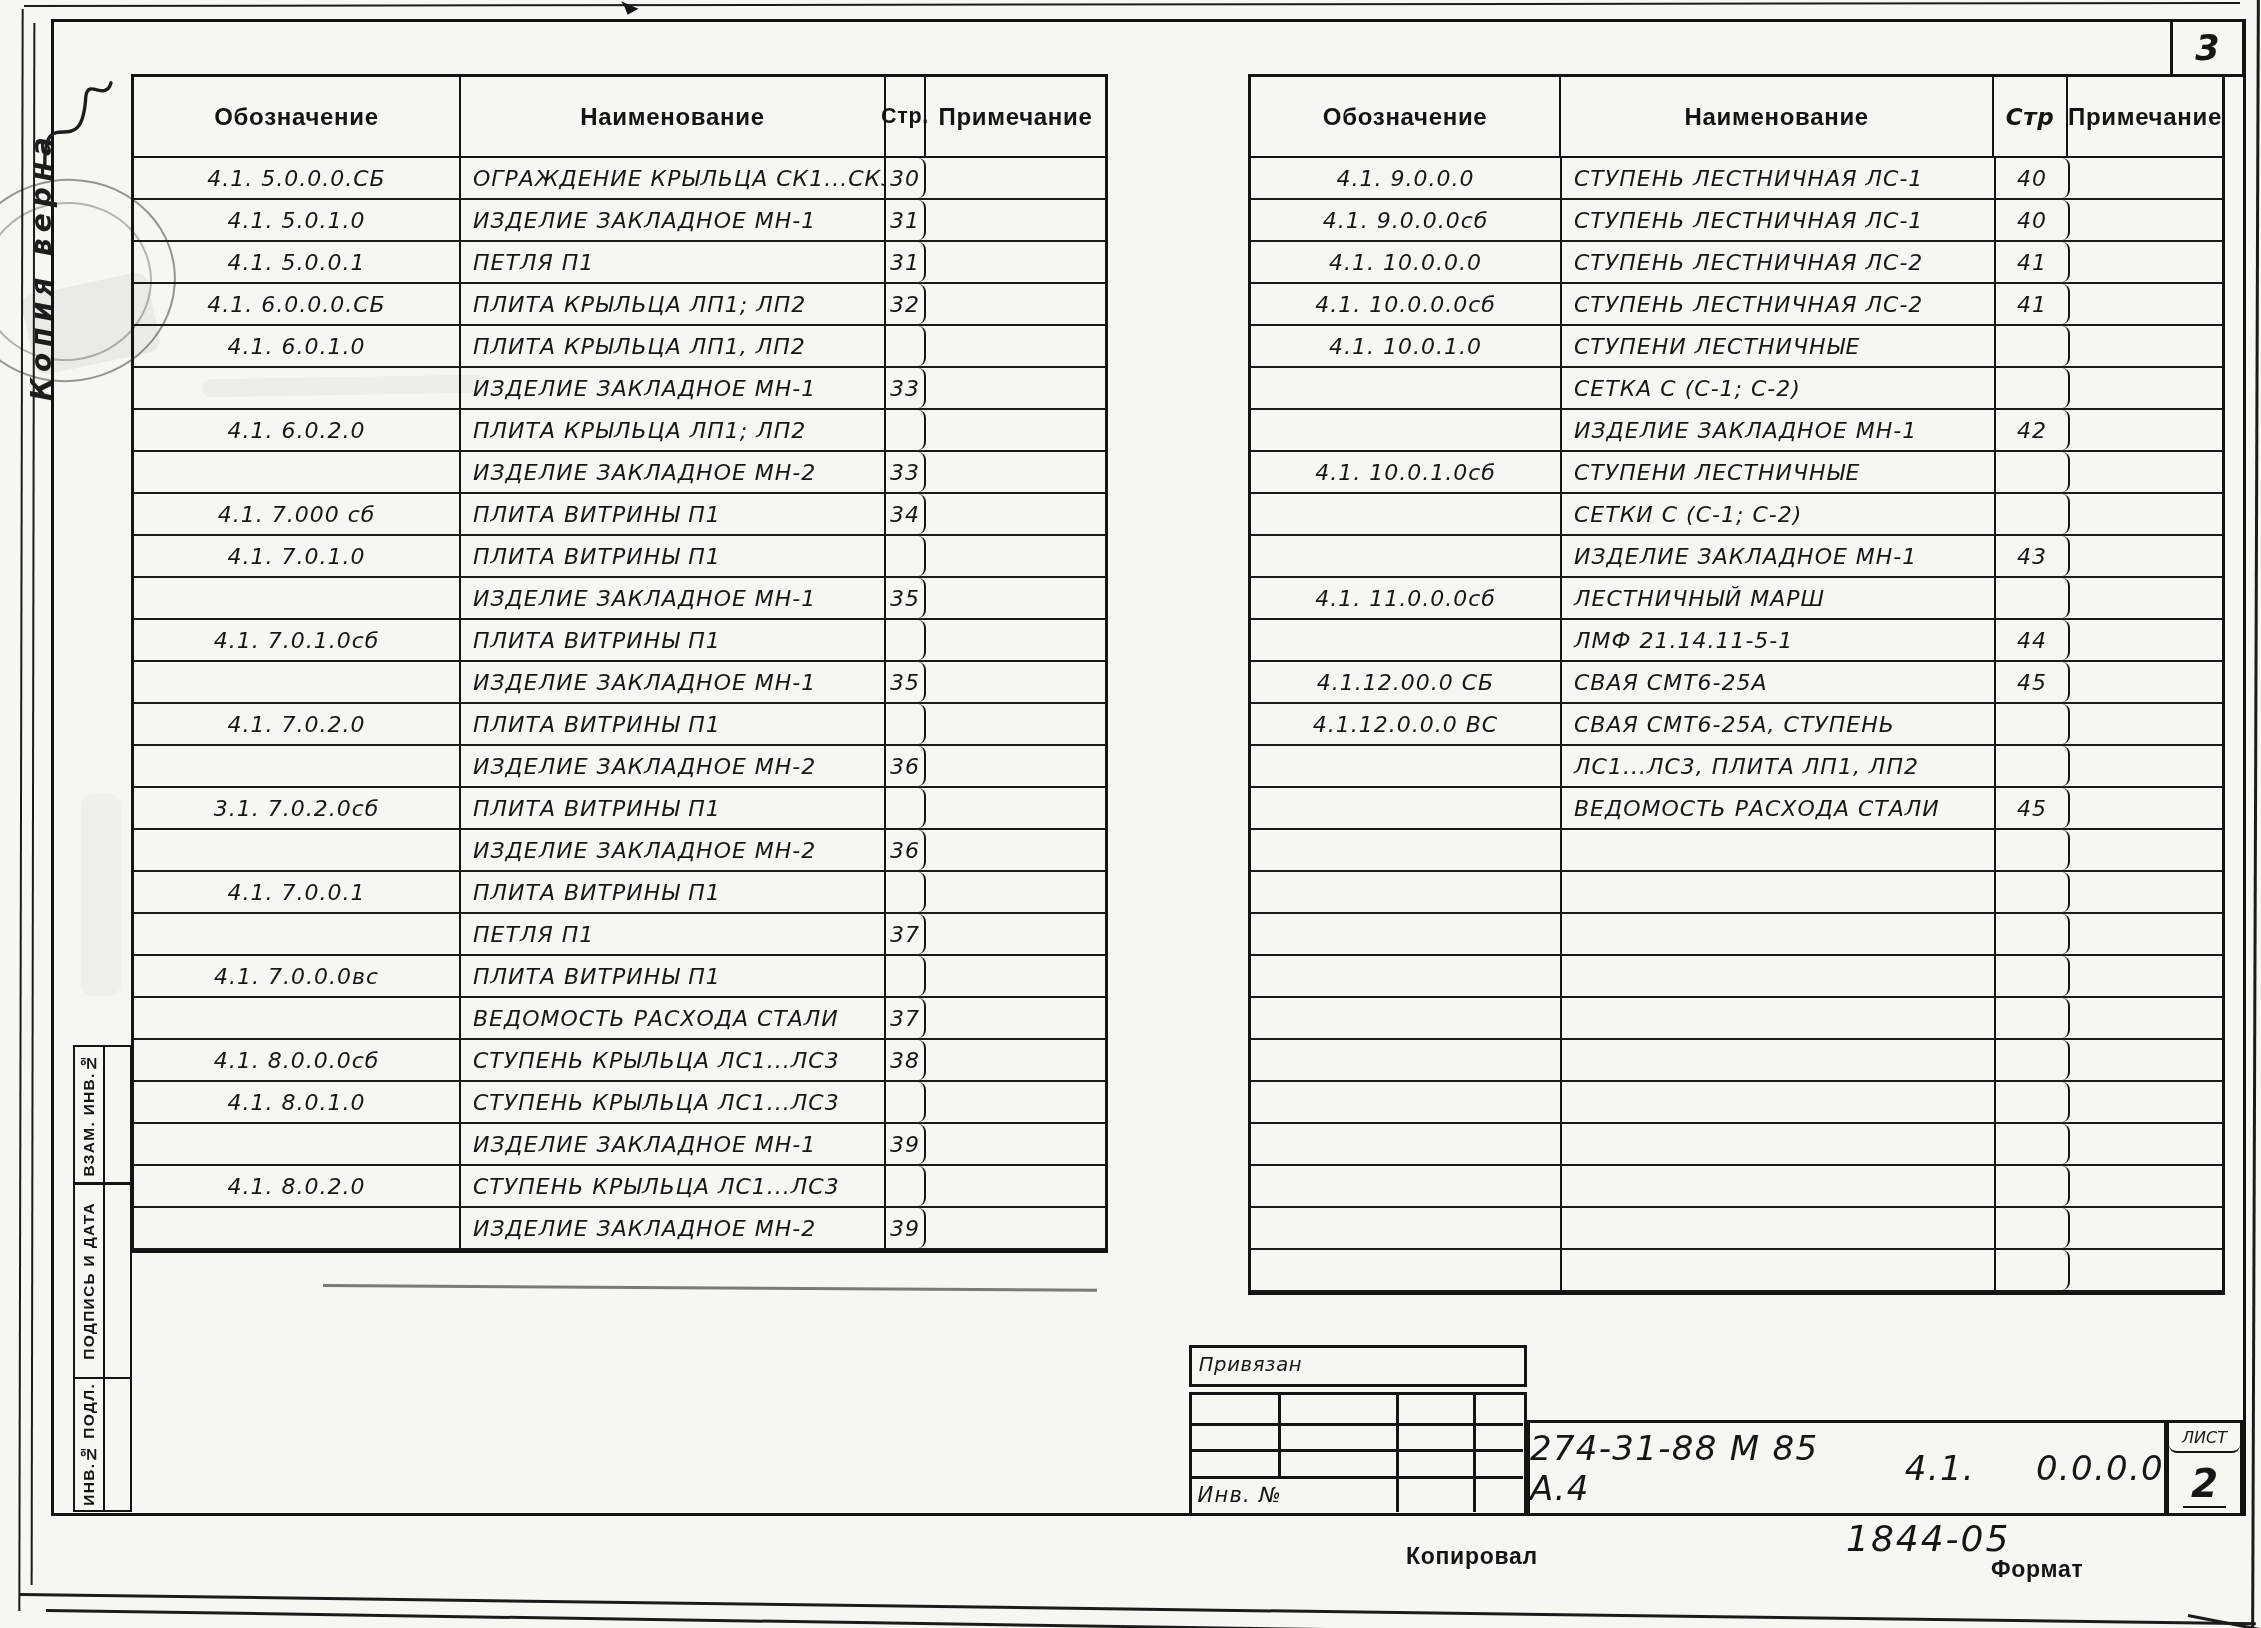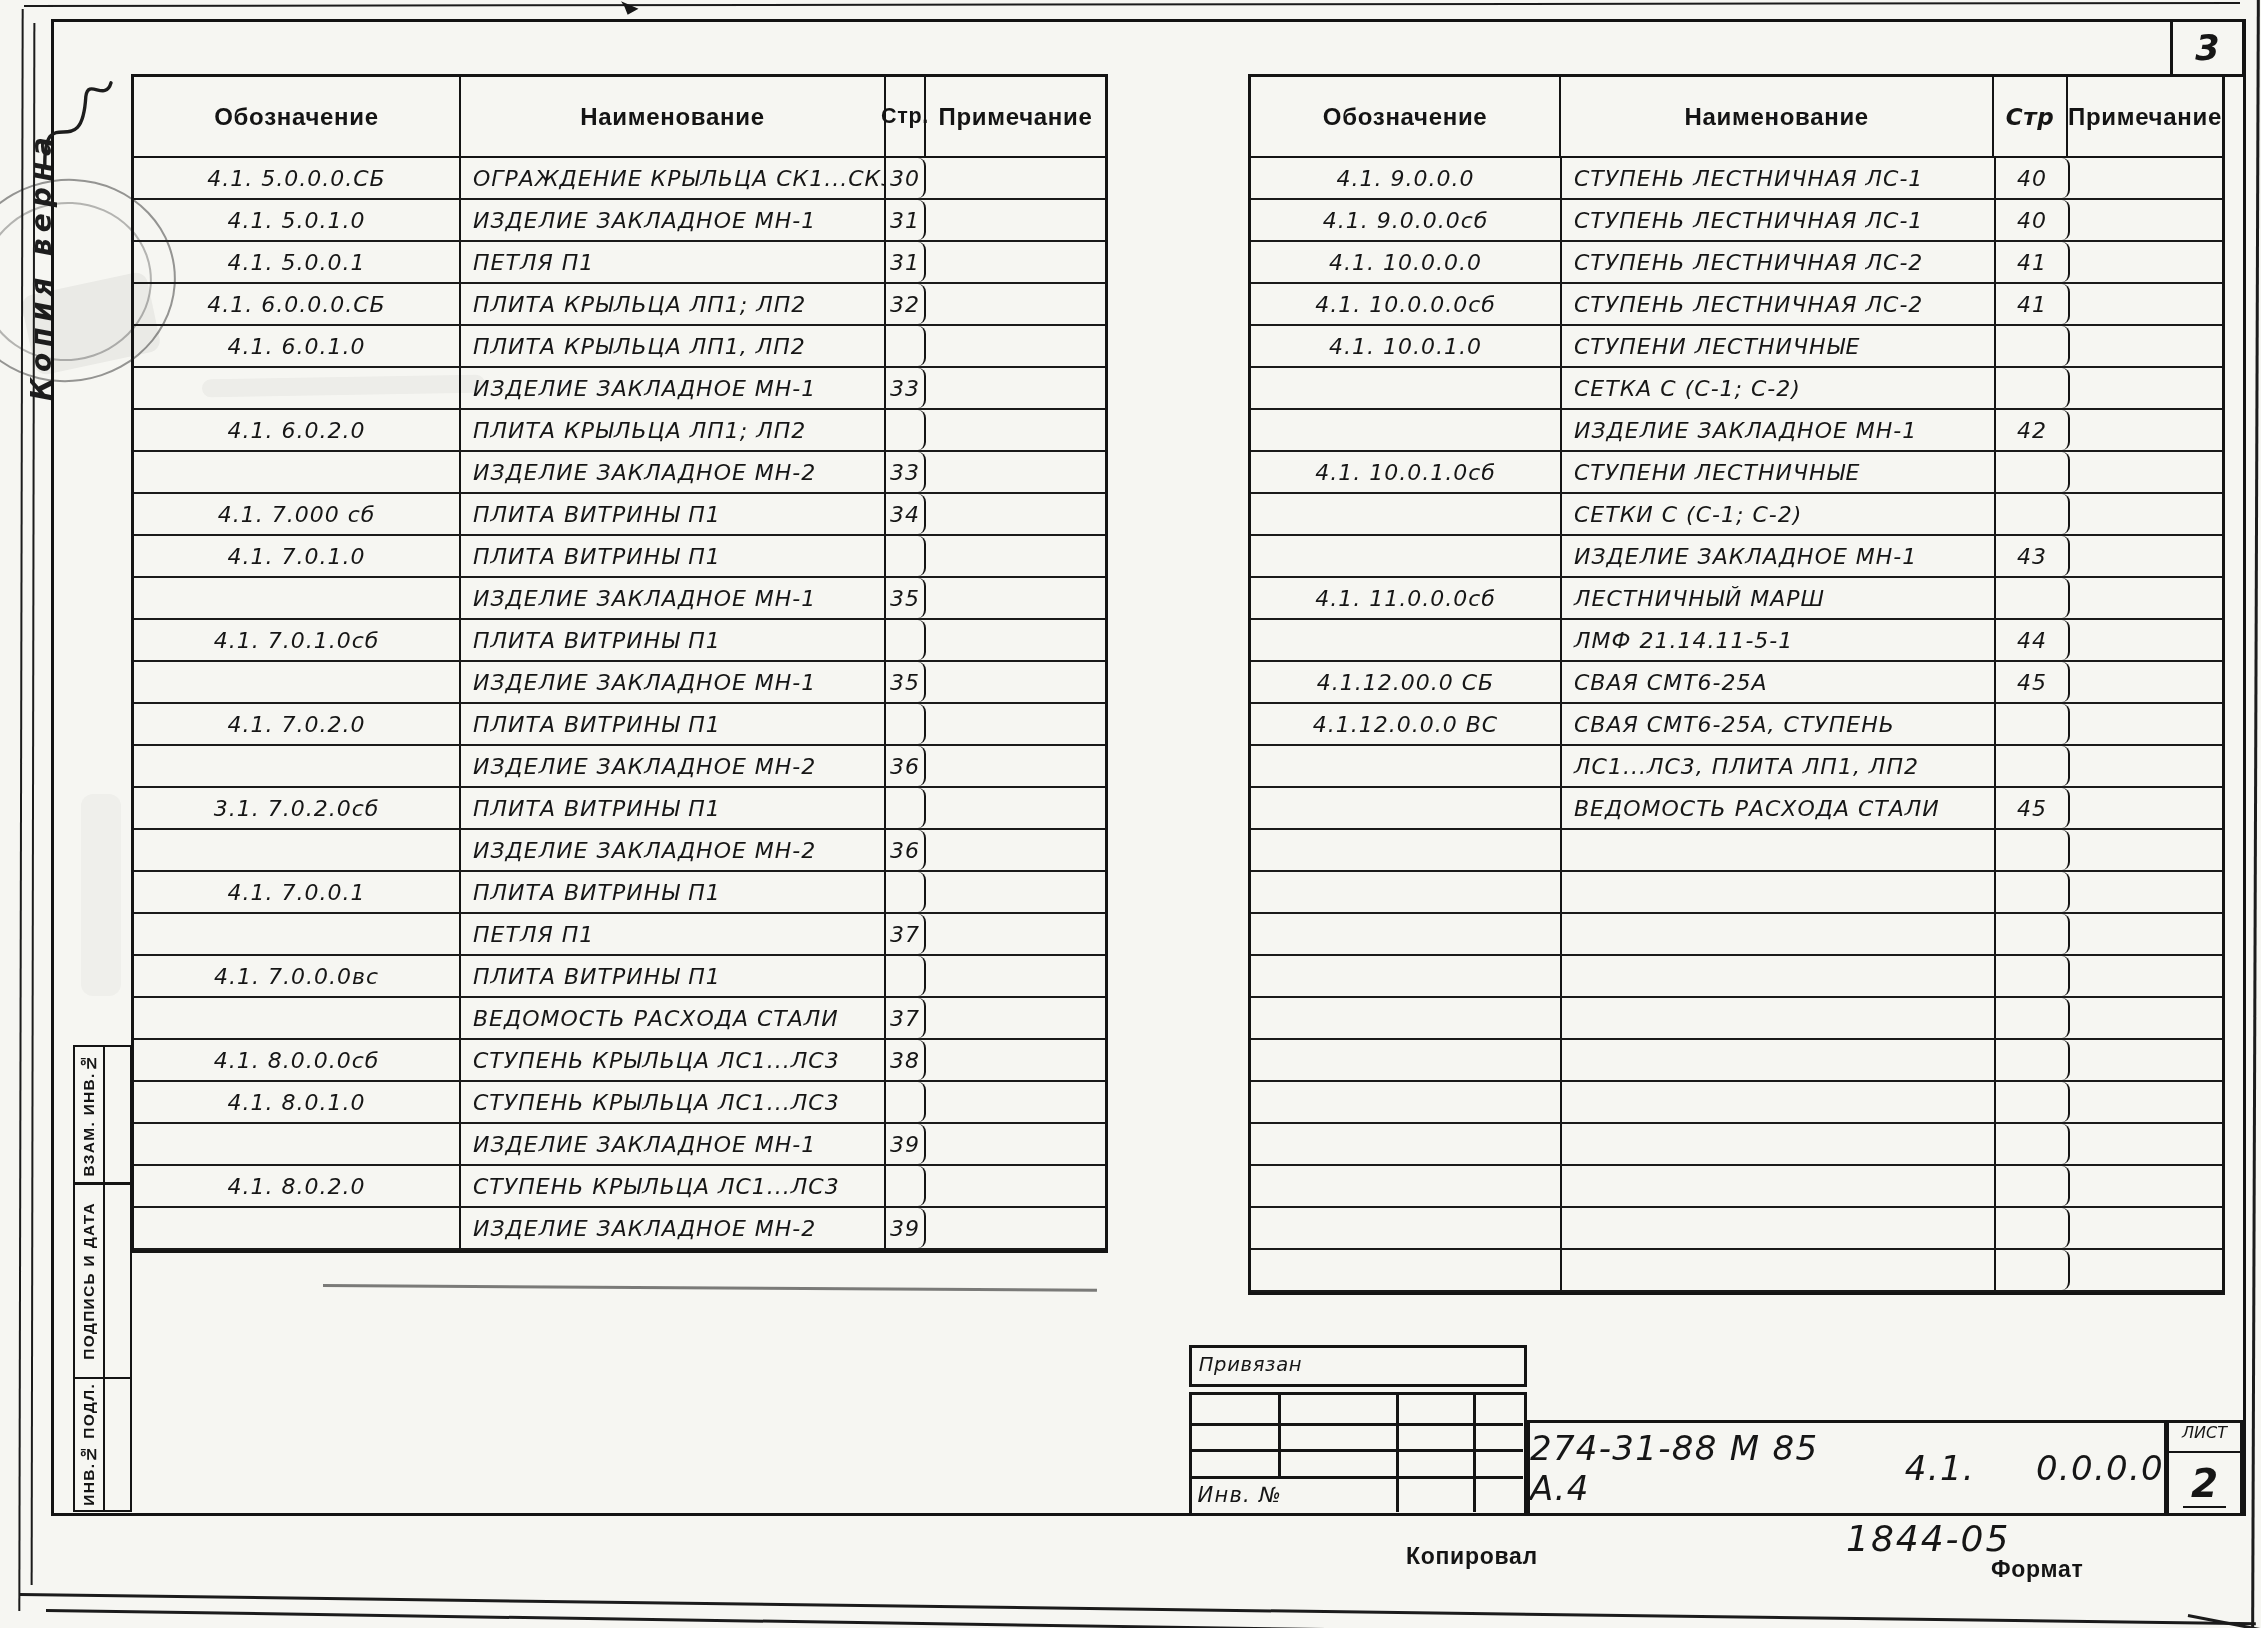--- a/index.html
+++ b/index.html
@@ -457,21 +457,21 @@
 
   <div class="abs tb-box" style="left:1527px;top:1420px;width:640px;height:96px;">
     <div class="doc-row">
       <span class="hw" style="font-size:34px;letter-spacing:1.3px;">274-31-88 М 85 А.4</span>
       <span class="hw" style="font-size:34px;letter-spacing:1.3px;">4.1.</span>
       <span class="hw" style="font-size:34px;letter-spacing:1.3px;">0.0.0.0</span>
     </div>
   </div>
 
   <div class="abs tb-box" style="left:2166px;top:1420px;width:77px;height:96px;">
-    <div style="height:28px;border-bottom:2.7px solid #141414;display:flex;align-items:flex-start;justify-content:center;">
+    <div style="height:28px;border-bottom:2.7px solid #141414;display:flex;align-items:center;justify-content:center;border-radius:8px;">
       <span class="hw" style="font-size:16px;text-transform:uppercase;">лист</span>
     </div>
     <div style="height:62px;display:flex;align-items:center;justify-content:center;">
       <span class="hw" style="font-size:39px;font-weight:bold;border-bottom:2px solid #141414;padding:0 8px;">2</span>
     </div>
   </div>
 
   <span class="abs print" style="left:1406px;top:1543px;font-size:23px;font-weight:bold;letter-spacing:0.7px;">Копировал</span>
   <span class="abs hw" style="left:1846px;top:1518px;font-size:36px;letter-spacing:2px;">1844-05</span>
   <span class="abs print" style="left:1991px;top:1556px;font-size:23px;font-weight:bold;letter-spacing:0.7px;">Формат</span>

